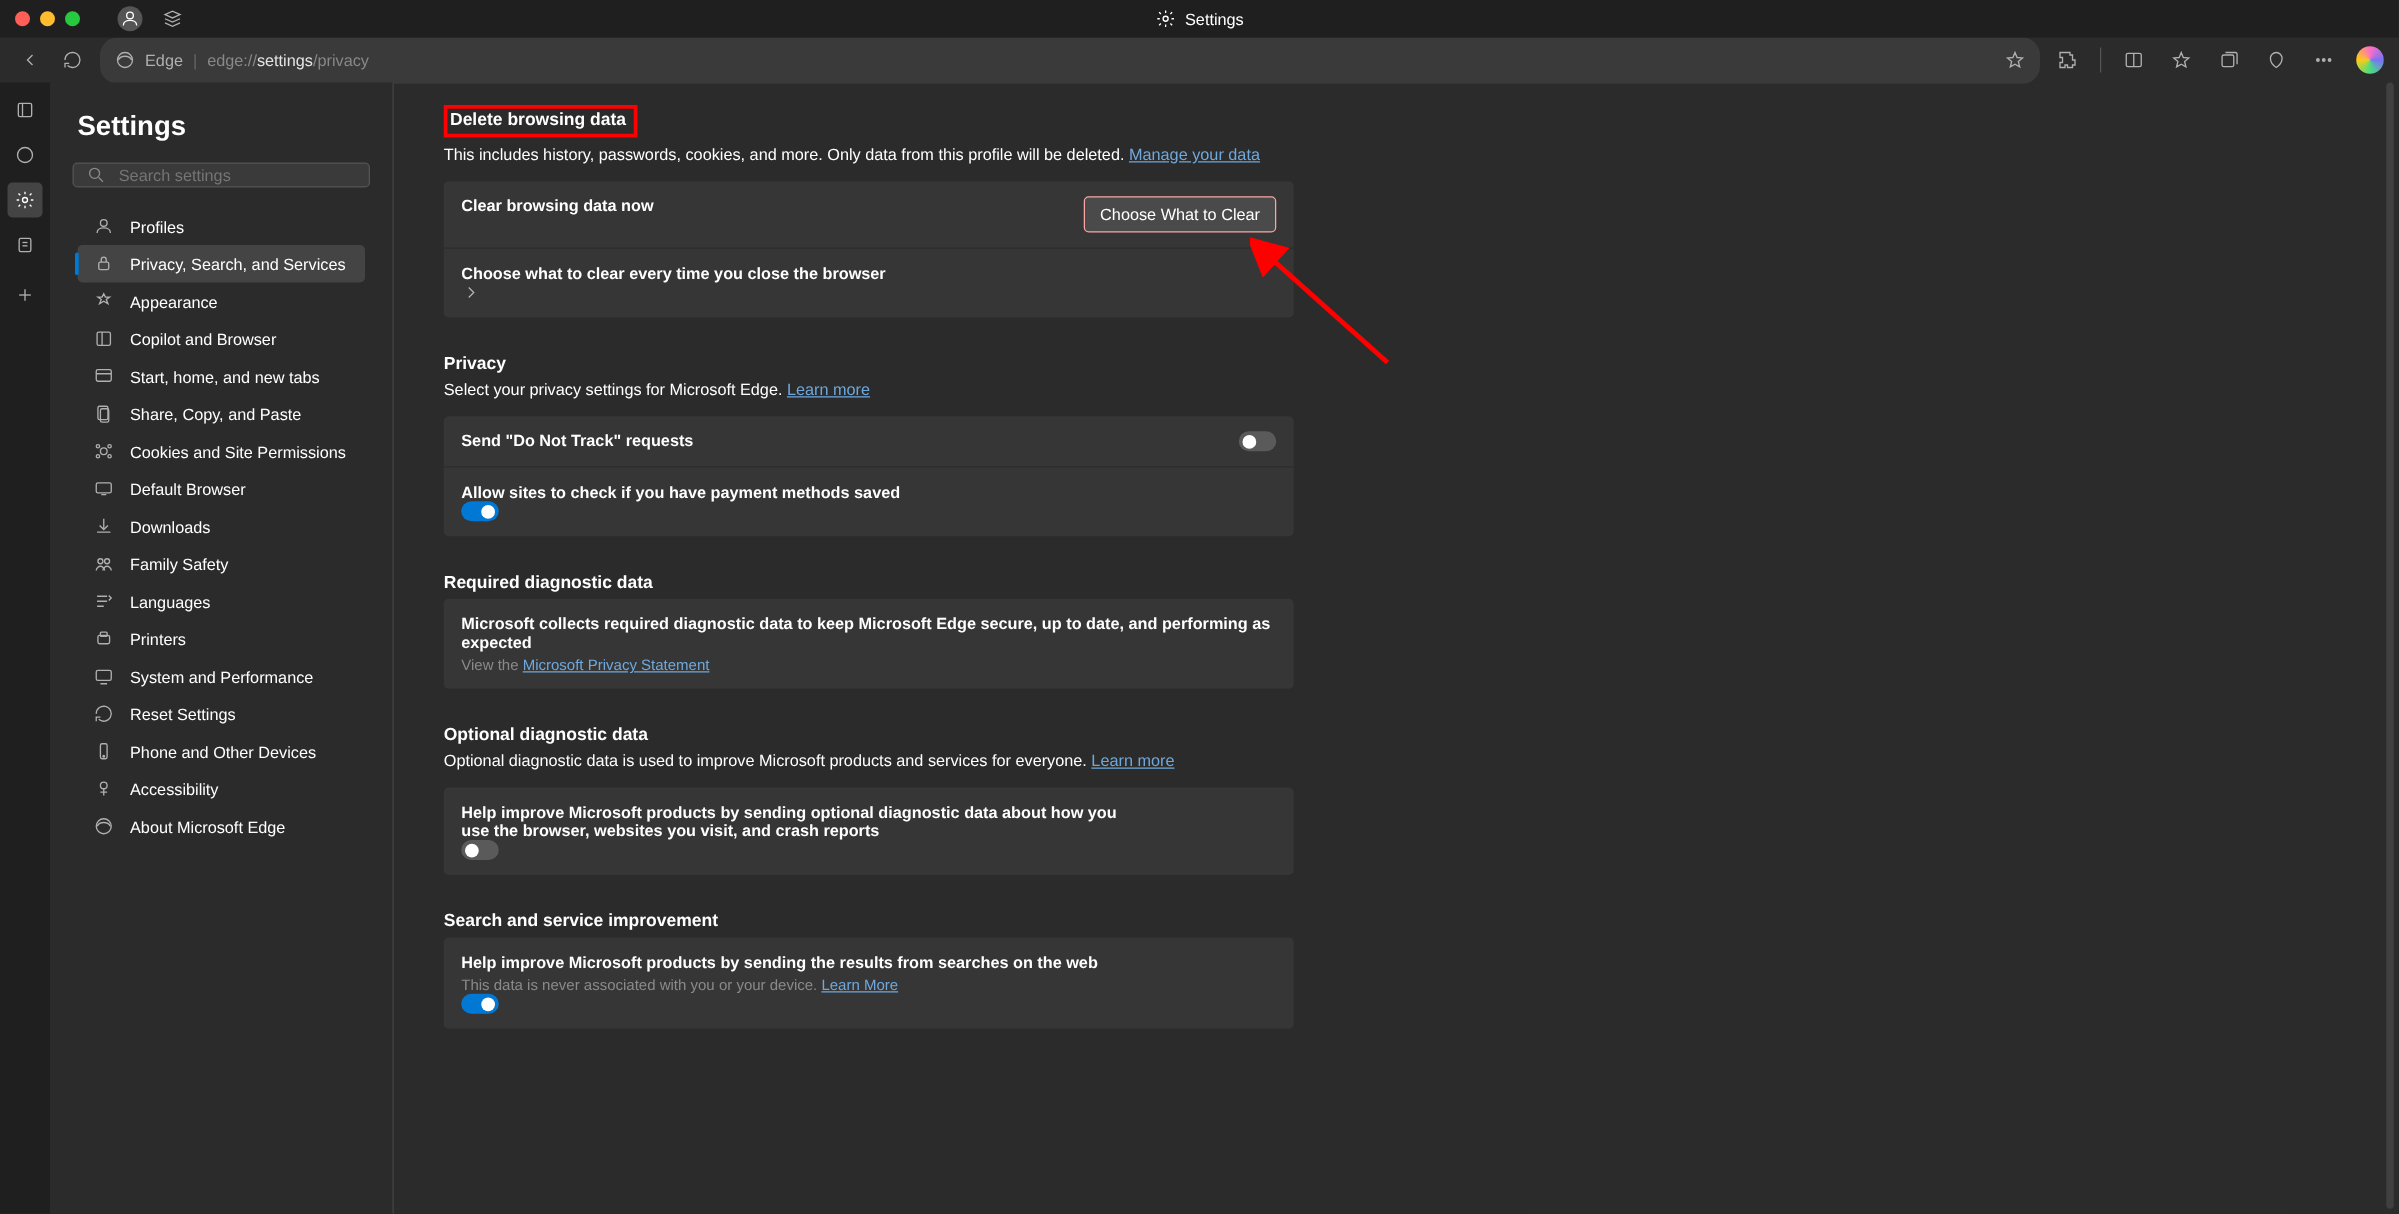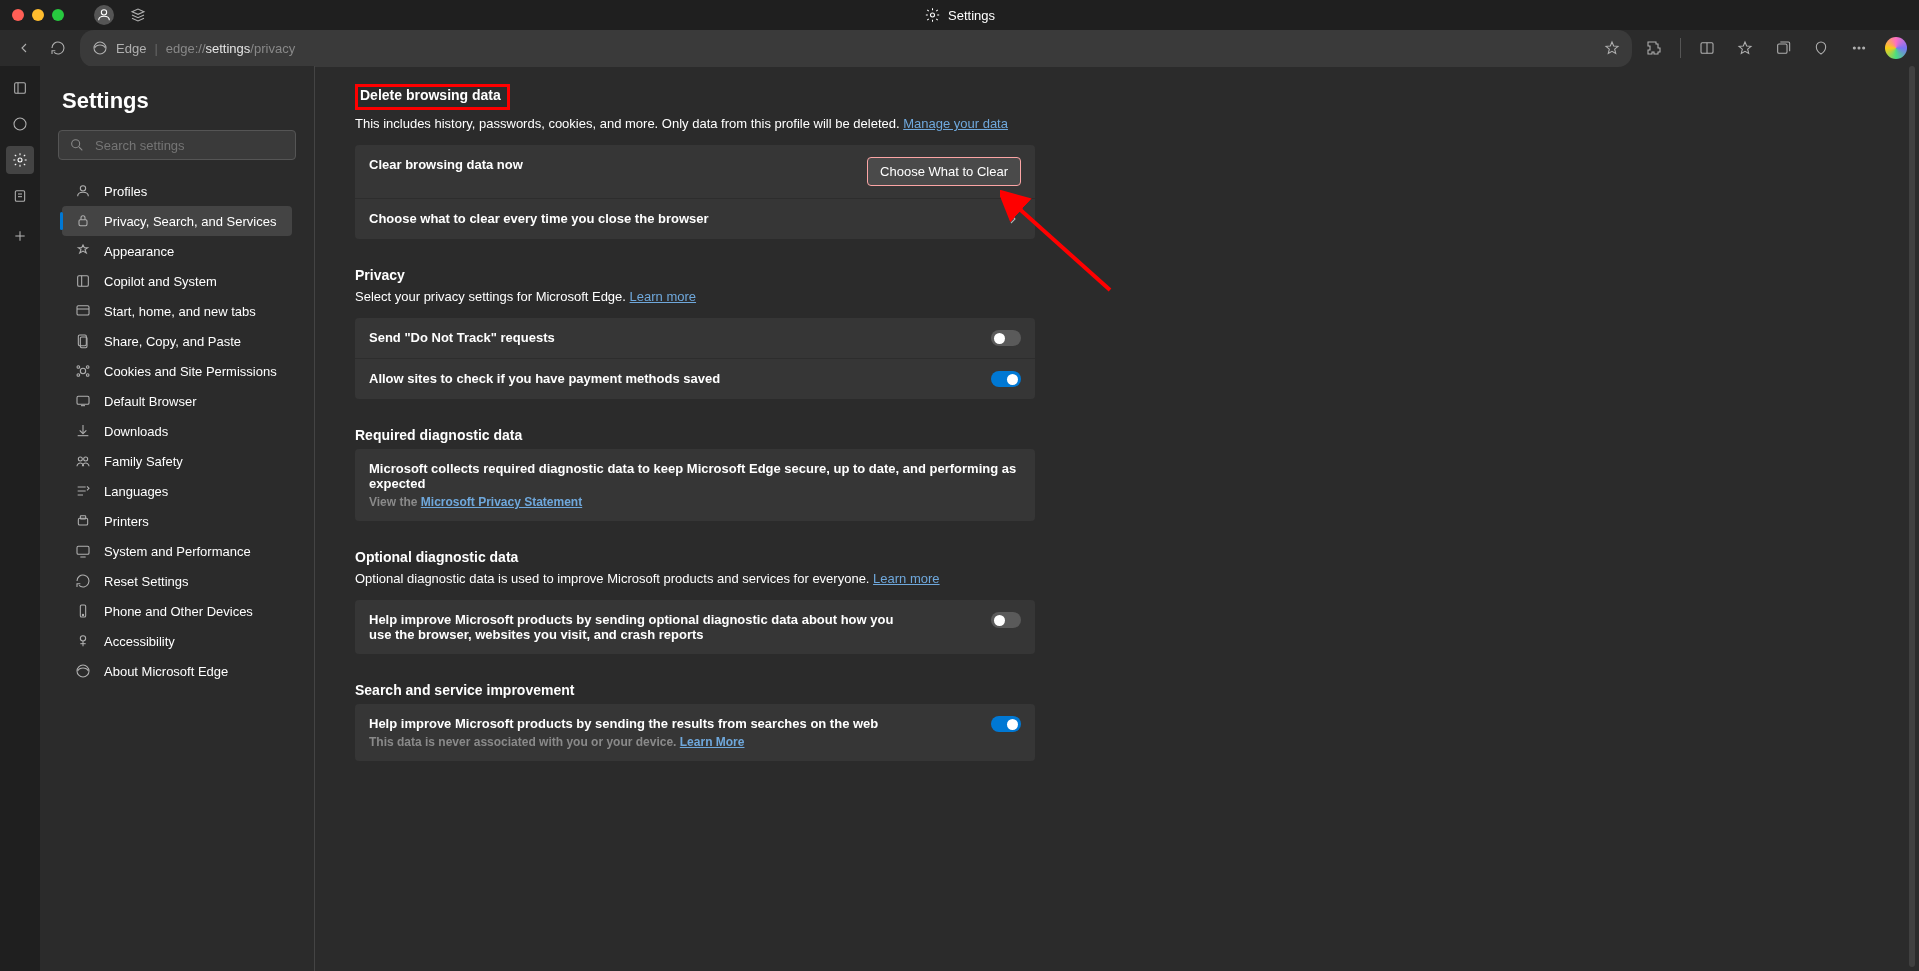--- a/index.html
+++ b/index.html
@@ -135,21 +135,21 @@
     background: var(--bg-main);
     border-right: 1px solid var(--border-subtle);
     padding: 14px 10px;
   }
   .settings-title {
     font-size: 22px; font-weight: 700;
     margin: 8px 0 16px 12px;
   }
   .search-box {
     display:flex; align-items:center;
-    height: 30px;
+    height: 20px;
     background: #3a3a3a;
     border: 1px solid #555;
     border-radius: 4px;
     padding: 0 10px;
     gap: 8px;
     margin: 0 8px 16px 8px;
     color: var(--text-dimmer);
   }
   .search-box input {
     background: transparent; border: none; outline: none;
@@ -211,23 +211,23 @@
     background: var(--bg-panel);
     border-radius: 4px;
     overflow:hidden;
     margin-bottom: 28px;
   }
   .panel {
     display:flex; align-items:flex-start; justify-content:space-between;
     padding: 12px 14px;
     border-bottom: 1px solid #2d2d2d;
   }
-  .panel:last-child { border-bottom:none;}
+  .panel:last-child { border-bottom:none;flex-direction:column;}
   .panel-label { font-size:13px; font-weight:600;}
-  .panel-sub { font-size:12px; color: var(--text-dimmer); margin-top:4px; font-weight:700;}
+  .panel-sub { font-size:12px; color: var(--text-dimmer); margin-top:4px; font-weight:400;}
   .btn {
     background: #4a4a4a;
     border: 1px solid #fca5a5;
     color: #fff;
     padding: 6px 12px;
     border-radius: 4px;
     font-size: 13px;
     cursor: pointer;
   }
   .chevron {
@@ -437,21 +437,21 @@
         </span>
         <span>Appearance</span>
       </li>
       <li class="nav-item">
         <span class="nav-icon">
           <svg class="ic" viewBox="0 0 24 24">
             <rect x="4" y="4" width="16" height="16" rx="2"></rect>
             <line x1="10" y1="4" x2="10" y2="20"></line>
           </svg>
         </span>
-        <span>Copilot and System</span>
+        <span>Copilot and Browser</span>
       </li>
       <li class="nav-item">
         <span class="nav-icon">
           <svg class="ic" viewBox="0 0 24 24">
             <rect x="3" y="4" width="18" height="14" rx="2"></rect>
             <line x1="3" y1="9" x2="21" y2="9"></line>
           </svg>
         </span>
         <span>Start, home, and new tabs</span>
       </li>

